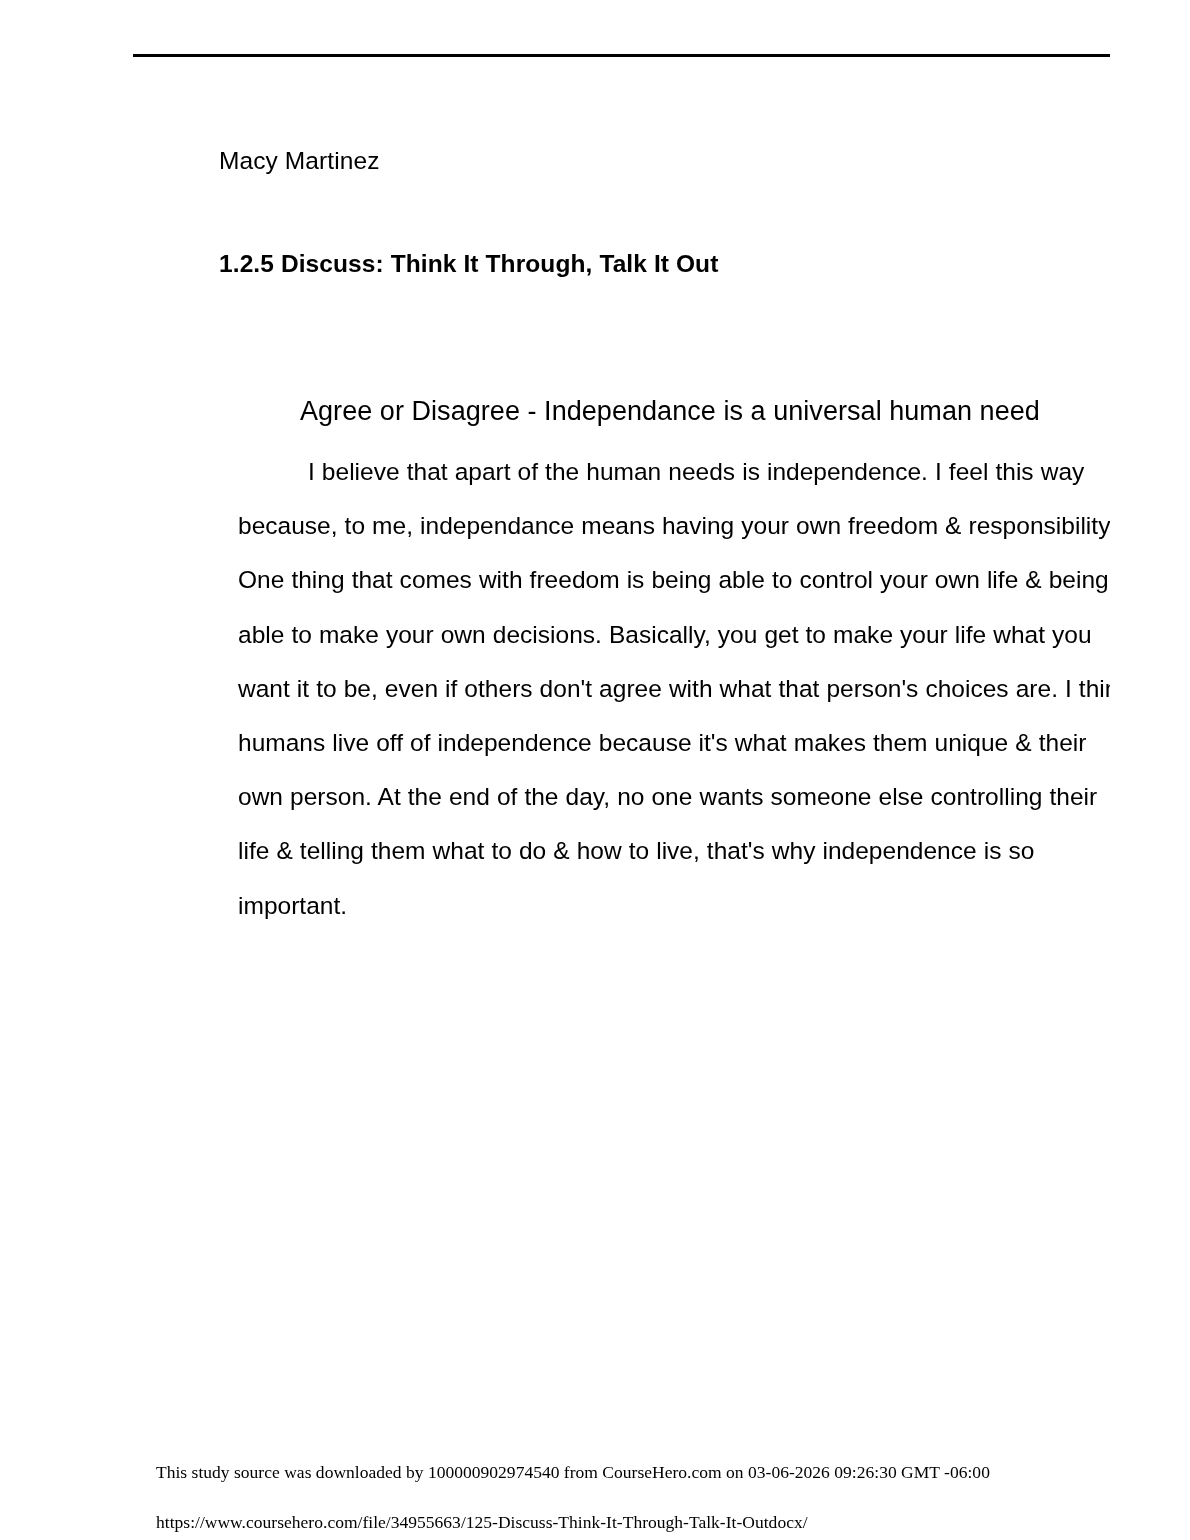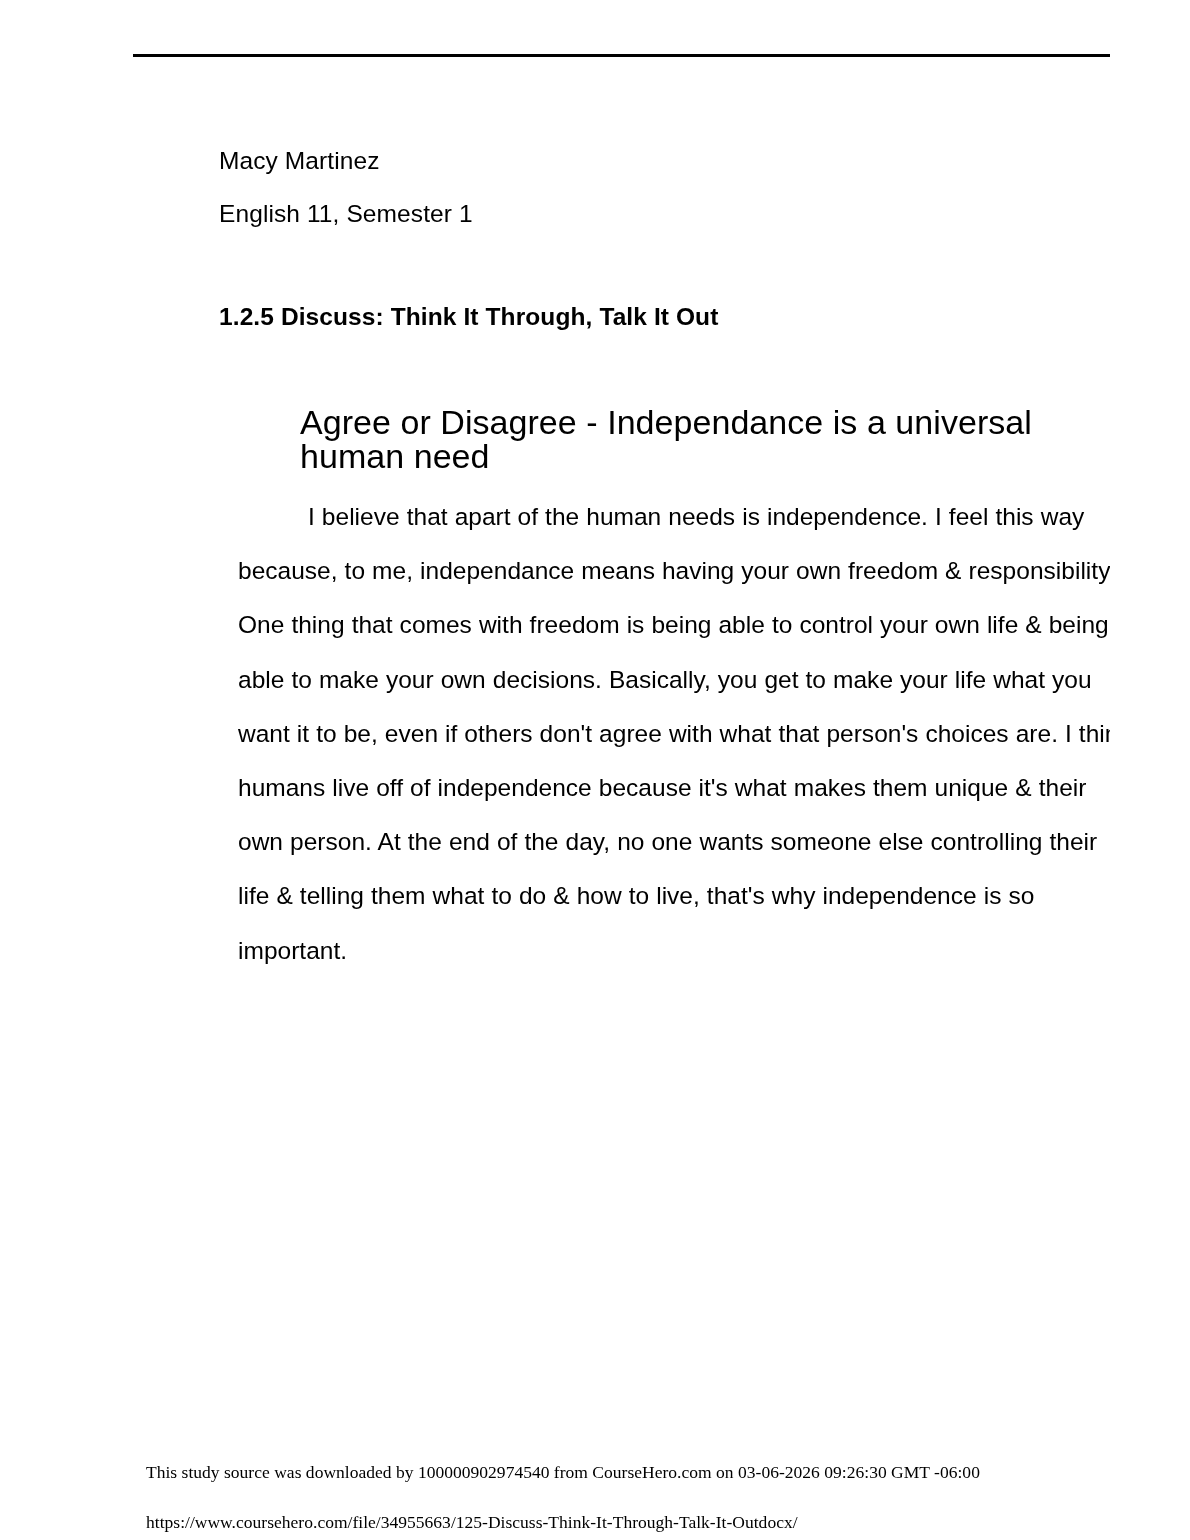--- a/index.html
+++ b/index.html
@@ -50,42 +50,42 @@
 
   .assignment-title {
     font-size: 24.5px;
     font-weight: bold;
     line-height: 30px;
     margin-top: 62px;
     letter-spacing: 0.1px;
   }
 
   .essay-title {
-    font-size: 34px;
+    font-size: 27px;
     line-height: 34px;
-    margin-top: 73px;
+    margin-top: 115px;
     padding-left: 81px;
     letter-spacing: 0.05px;
   }
 
   .body-paragraph {
     font-size: 24.5px;
     line-height: 54.2px;
     margin-top: 17px;
     text-indent: 70px;
     text-align: left;
     letter-spacing: 0.02px;
     word-spacing: 0.2px;
     margin-left: 19px;
   }
 
   
   .footer {
     position: absolute;
-    left: 66px;
+    left: 76px;
     font-family: "Liberation Serif", serif;
     font-size: 17.5px;
     color: #000000;
     white-space: nowrap;
   }
   .footer-download {
     top: 1462px;
     letter-spacing: 0.02px;
   }
   .footer-url {
@@ -96,21 +96,20 @@
 </head>
 <body>
 
 <div class="page">
 
   <div class="top-rule"></div>
 
   <div class="content">
 
     <div class="heading-line">Macy Martinez</div>
-    <div class="heading-line">English 11, Semester 1</div>
 
     <div class="assignment-title">1.2.5 Discuss: Think It Through, Talk It Out</div>
 
     <div class="essay-title">Agree or Disagree - Independance is a universal human need</div>
 
     <div class="body-paragraph">I believe that apart of the human needs is independence. I feel this way because, to me, independance means having your own freedom &amp; responsibility. One thing that comes with freedom is being able to control your own life &amp; being able to make your own decisions. Basically, you get to make your life what you want it to be, even if others don't agree with what that person's choices are. I think humans live off of independence because it's what makes them unique &amp; their own person. At the end of the day, no one wants someone else controlling their life &amp; telling them what to do &amp; how to live, that's why independence is so important.</div>
 
   </div>
 
   <div class="footer footer-download">This study source was downloaded by 100000902974540 from CourseHero.com on 03-06-2026 09:26:30 GMT -06:00</div>

